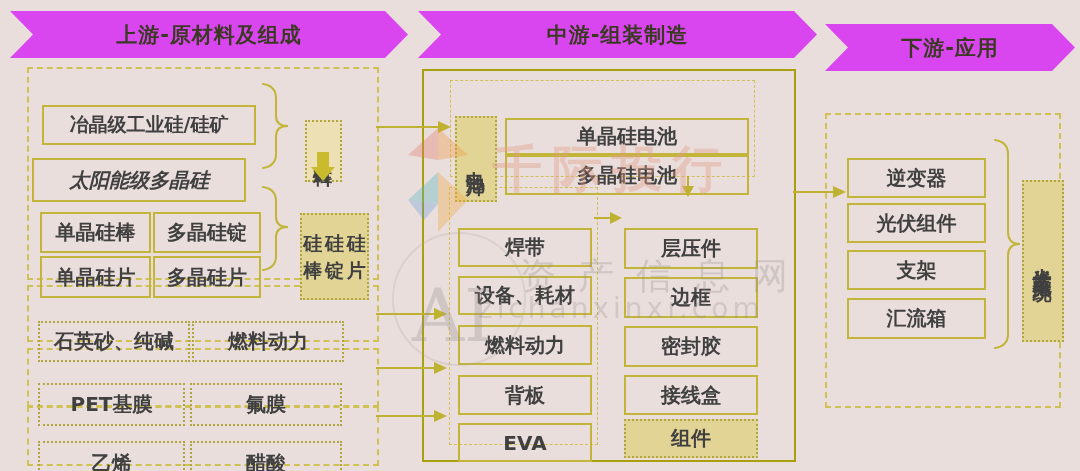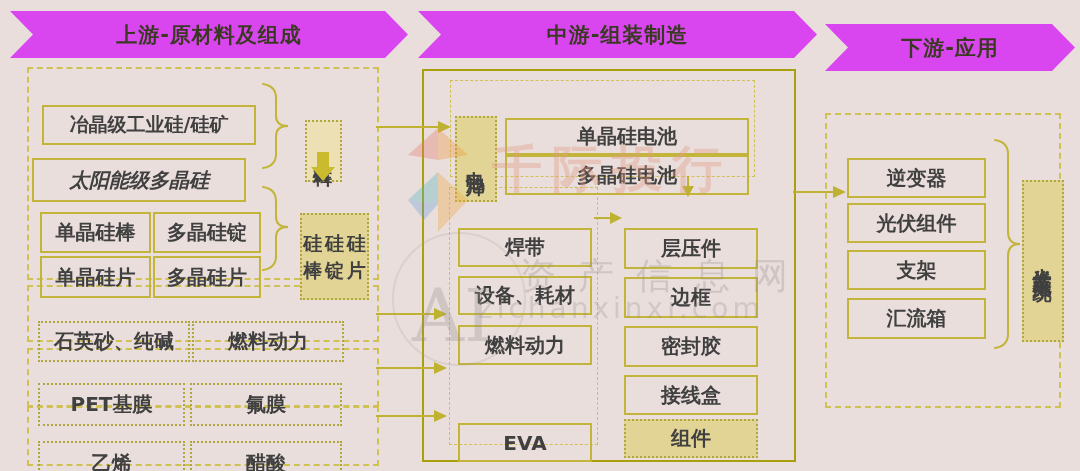--- a/index.html
+++ b/index.html
@@ -142,20 +142,21 @@
   <div class="container-dashed thin" style="left:450px;top:80px;width:303px;height:95px;"></div>
   <div class="container-dashed thin" style="left:449px;top:187px;width:147px;height:256px;"></div>
 
   <div class="box khaki vtext" style="left:455px;top:88px;width:38px;height:82px;font-size:19px;">电池片</div>
   <div class="box" style="left:505px;top:90px;width:240px;height:33px;">单晶硅电池</div>
   <div class="box" style="left:505px;top:127px;width:240px;height:36px;">多晶硅电池</div>
 
   <div class="box" style="left:458px;top:200px;width:130px;height:35px;">焊带</div>
   <div class="box" style="left:458px;top:248px;width:130px;height:35px;">设备、耗材</div>
   <div class="box" style="left:458px;top:297px;width:130px;height:36px;">燃料动力</div>
+  <div class="box" style="left:458px;top:347px;width:130px;height:36px;">背板</div>
   <div class="box" style="left:458px;top:395px;width:130px;height:35px;">EVA</div>
 
   <div class="box" style="left:624px;top:200px;width:130px;height:37px;">层压件</div>
   <div class="box" style="left:624px;top:249px;width:130px;height:37px;">边框</div>
   <div class="box" style="left:624px;top:298px;width:130px;height:37px;">密封胶</div>
   <div class="box" style="left:624px;top:347px;width:130px;height:36px;">接线盒</div>
   <div class="box khaki" style="left:624px;top:391px;width:130px;height:35px;">组件</div>
 
   <div class="container-dashed" style="left:825px;top:113px;width:232px;height:291px;"></div>
 

